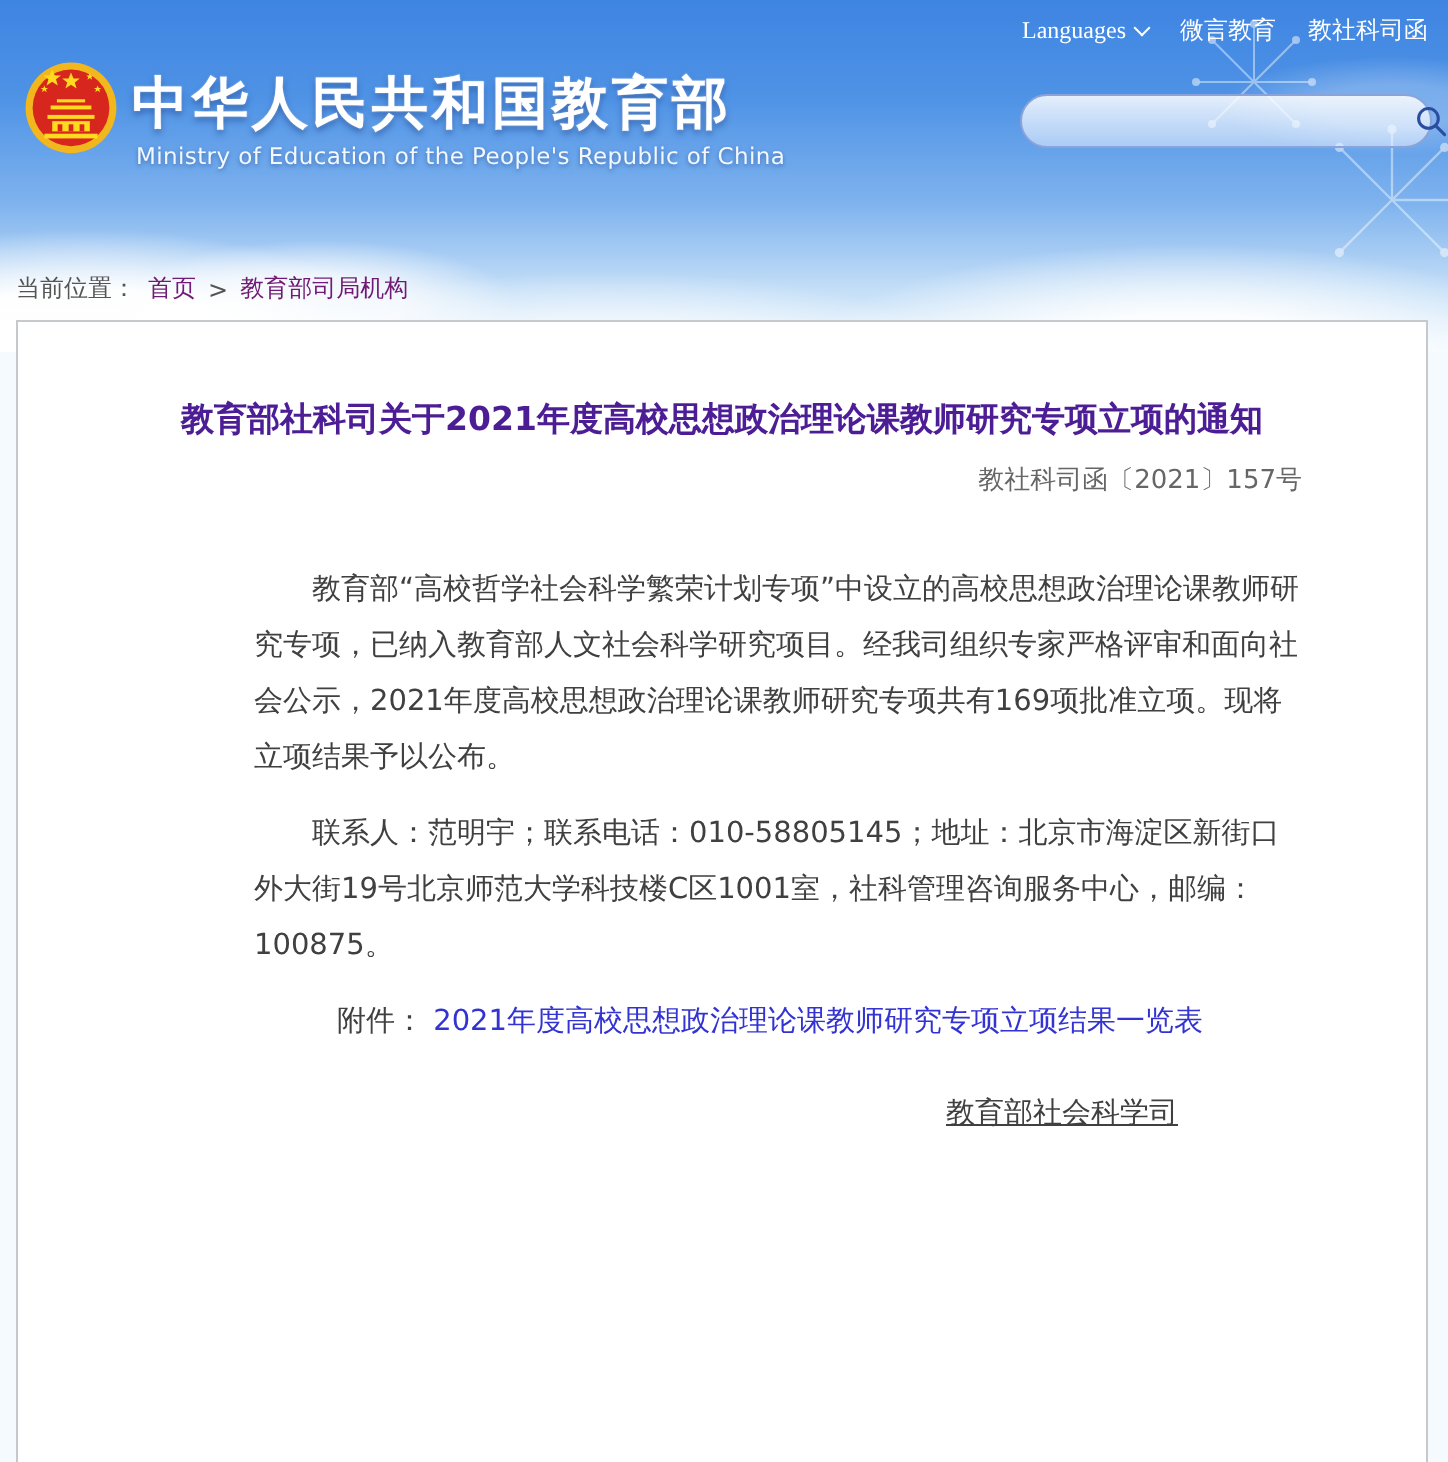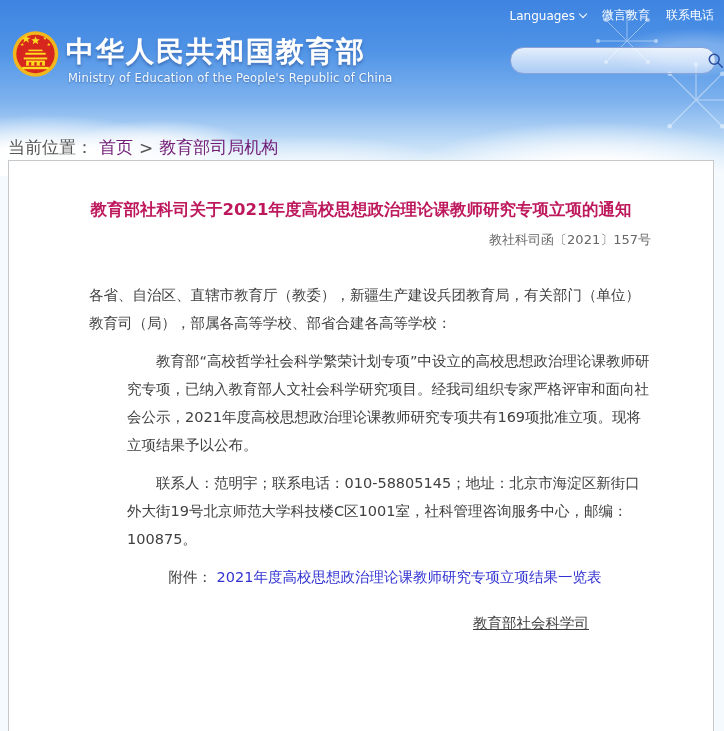--- a/index.html
+++ b/index.html
@@ -19,21 +19,21 @@
       radial-gradient(ellipse 280px 95px at 82% 108%, rgba(255,255,255,.9)  0 35%, rgba(255,255,255,0) 72%),
       radial-gradient(ellipse 140px 45px at 22% 86%,  rgba(255,255,255,.75) 0 30%, rgba(255,255,255,0) 70%),
       radial-gradient(ellipse 120px 35px at 96% 30%,  rgba(255,255,255,.25) 0 30%, rgba(255,255,255,0) 70%),
       linear-gradient(180deg,#3e84e1 0%,#4f93e6 28%,#7fb3ee 58%,#c3def7 82%,#ecf6fd 100%);
   }
   .dandelion { position:absolute; opacity:.55; }
 
   
   .top-links {
     position:absolute; top:7px; right:10px; display:flex; align-items:center; gap:16px;
-    font-size:12px; color:#fff; z-index:5;
+    font-size:12px; color:#fff; z-index:5;font-family:Liberation Serif, serif;
   }
   .top-links a { color:#fff; text-decoration:none; display:flex; align-items:center; gap:5px; cursor:pointer; }
   .chev { width:6px; height:6px; border-right:1.5px solid #fff; border-bottom:1.5px solid #fff;
           transform:rotate(45deg); margin-top:-3px; }
 
   
   .emblem { position:absolute; left:12px; top:29px; z-index:4; }
   .site-title-zh {
     position:absolute; left:66px; top:33px; z-index:4;
     font-size:28px; font-weight:bold; color:#ffffff; letter-spacing:2px;
@@ -55,32 +55,32 @@
   .search-box input {
     flex:1; height:100%; border:none; outline:none; background:transparent;
     padding:0 6px 0 14px; font-size:13px; color:#333;
   }
   .search-btn { width:28px; height:100%; border:none; background:transparent; cursor:pointer;
                 display:flex; align-items:center; justify-content:center; }
 
   
   .breadcrumb {
     position:absolute; top:136px; left:8px; z-index:6;
-    font-size:17px; color:#555; display:flex; gap:6px; align-items:center;
+    font-size:12px; color:#555; display:flex; gap:6px; align-items:center;
   }
   .breadcrumb a { color:#701a75; text-decoration:none; cursor:pointer; }
 
   
   .doc-box {
     position:absolute; top:160px; left:8px; width:706px; height:580px; z-index:7;
     background:#ffffff; border:1px solid #c6c9cc;
   }
   .doc-title {
     margin:38px 40px 0; text-align:center;
-    font-size:16.5px; font-weight:bold; color:#be185d; line-height:22px;
+    font-size:16.5px; font-weight:bold; color:#4c1d95; line-height:22px;
   }
   .doc-number {
     margin-top:10px; padding-right:62px; text-align:right;
     font-size:13px; color:#666;
   }
   .doc-body {
     margin-top:32px; padding:0 61px 0 80px;
     font-size:14.5px; line-height:28px; color:#404040;
   }
   .doc-body p { margin:0 0 10px; }
@@ -132,21 +132,21 @@
     </g>
   </svg>
 </div>
 
 <div class="top-links">
   <a>
     <span>Languages</span>
     <span class="chev"></span>
   </a>
   <a>微言教育</a>
-  <a>联系电话</a>
+  <a>教社科司函</a>
 </div>
 
 <svg class="emblem" width="47" height="53" viewBox="0 0 60 66">
   <defs>
     <polygon id="st" points="0,-5.5 1.6,-1.7 5.6,-1.7 2.4,0.8 3.6,4.7 0,2.3 -3.6,4.7 -2.4,0.8 -5.6,-1.7 -1.6,-1.7"></polygon>
   </defs>
   <circle cx="30" cy="31" r="29" fill="#f2b71c"></circle>
   <circle cx="30" cy="31" r="24.5" fill="#d7261d"></circle>
   <use href="#st" x="30" y="14" fill="#ffdb1f"></use>
   <use href="#st" x="18" y="12" fill="#ffdb1f" transform="scale(1)" width="1" style="transform-box:fill-box;"></use>
@@ -187,21 +187,20 @@
   <a>首页</a>
   <span>&gt;</span>
   <a>教育部司局机构</a>
 </nav>
 
 <main class="doc-box">
   <h1 class="doc-title">教育部社科司关于2021年度高校思想政治理论课教师研究专项立项的通知</h1>
   <div class="doc-number">教社科司函〔2021〕157号</div>
 
   <div class="doc-body">
-    <p>各省、自治区、直辖市教育厅（教委），新疆生产建设兵团教育局，有关部门（单位）教育司（局），部属各高等学校、部省合建各高等学校：</p>
     <p class="indent">教育部“高校哲学社会科学繁荣计划专项”中设立的高校思想政治理论课教师研究专项，已纳入教育部人文社会科学研究项目。经我司组织专家严格评审和面向社会公示，2021年度高校思想政治理论课教师研究专项共有169项批准立项。现将立项结果予以公布。</p>
     <p class="indent">联系人：范明宇；联系电话：010-58805145；地址：北京市海淀区新街口外大街19号北京师范大学科技楼C区1001室，社科管理咨询服务中心，邮编：100875。</p>
 
     <p class="attachment">
       <span>附件：</span>
       <a>2021年度高校思想政治理论课教师研究专项立项结果一览表</a>
     </p>
 
     <div class="signer">教育部社会科学司</div>
 

